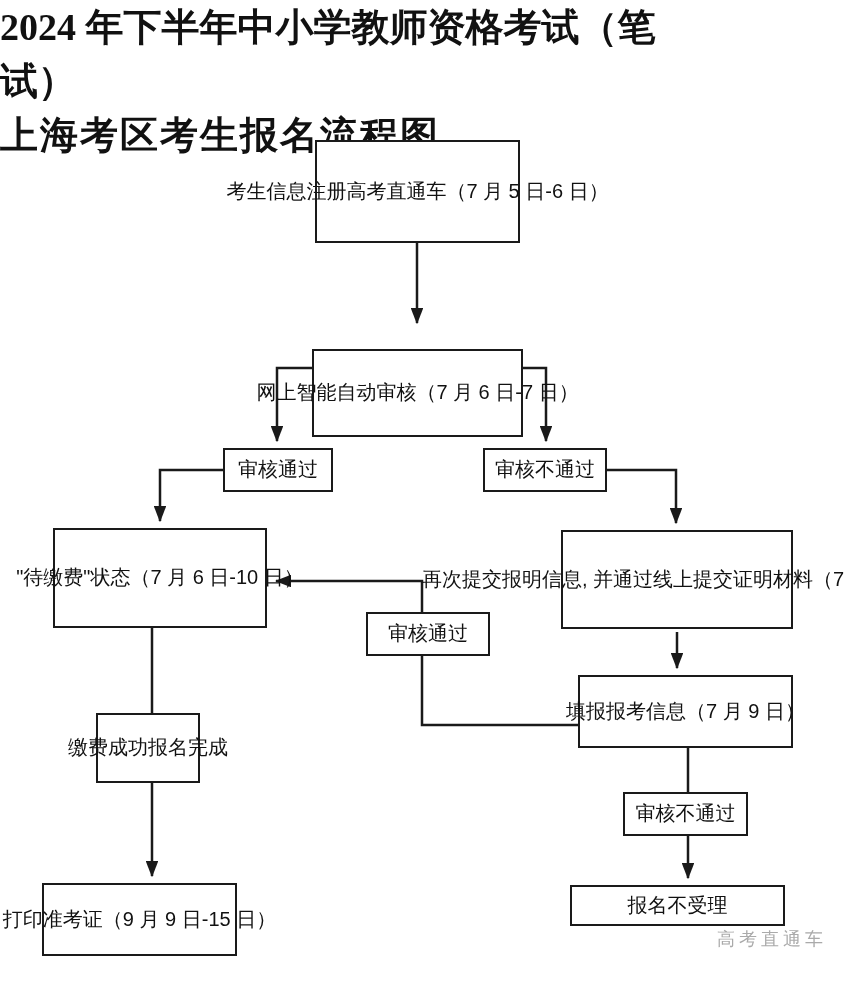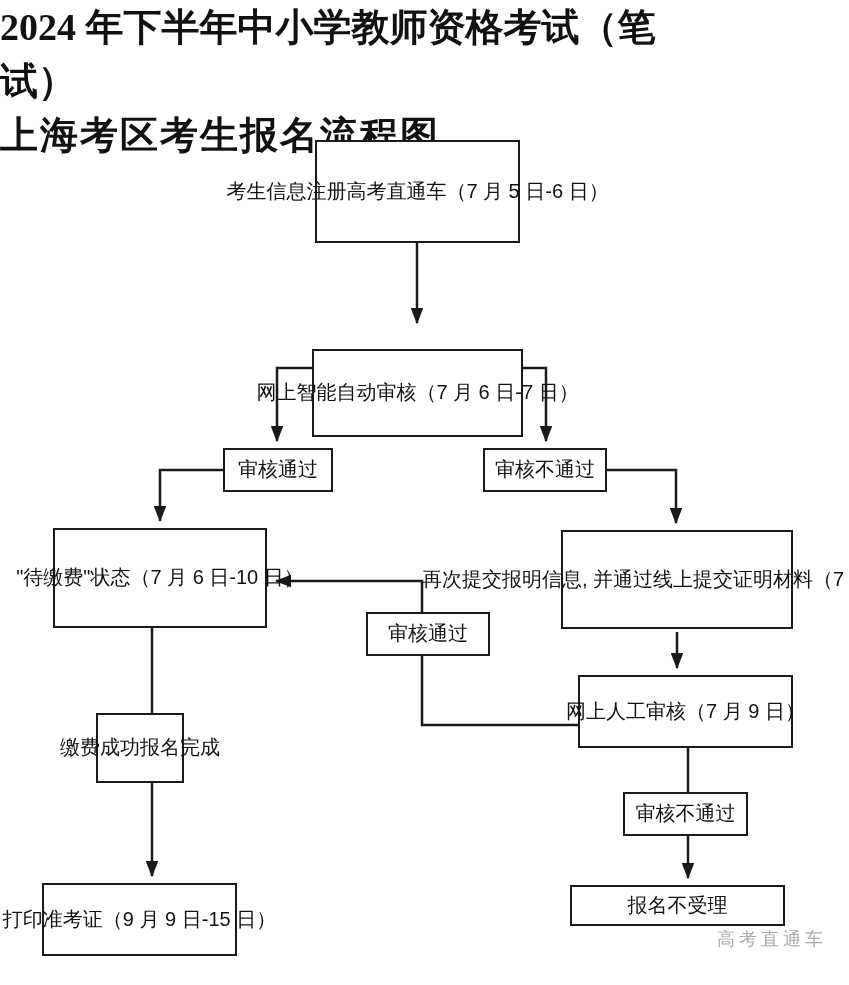--- a/index.html
+++ b/index.html
@@ -53,21 +53,21 @@
   }
   
   #n-register      {left:315px;top:140px;width:205px;height:103px;}
   #n-auto-review   {left:312px;top:331px;width:211px;height:88px;margin-top:18px;}
   #n-pass-top      {left:223px;top:448px;width:110px;height:44px;}
   #n-fail-top      {left:483px;top:448px;width:124px;height:44px;}
   #n-payment       {left:53px; top:528px;width:214px;height:100px;}
   #n-resubmit      {left:561px;top:530px;width:232px;height:99px;}
   #n-pass-mid      {left:366px;top:612px;width:124px;height:44px;}
   #n-manual-review {left:578px;top:675px;width:215px;height:73px;}
-  #n-payment-done  {left:96px; top:713px;width:88px;height:70px;}
+  #n-payment-done  {left:96px; top:713px;width:104px;height:70px;}
   #n-fail-bottom   {left:623px;top:792px;width:125px;height:44px;}
   #n-print-ticket  {left:42px; top:883px;width:195px;height:73px;}
   #n-rejected      {left:570px;top:885px;width:215px;height:41px;}
 </style>
 </head>
 <body>
 
 <div class="page">
 
   <div class="title">
@@ -122,21 +122,21 @@
     <div>再次提交报明信息, 并通</div>
     <div>过线上提交证明材料</div>
     <div>（7 月 8 日）</div>
   </div>
 
   <div class="node" id="n-pass-mid">
     <div>审核通过</div>
   </div>
 
   <div class="node" id="n-manual-review">
-    <div>网上人工审核</div>
+    <div>填报报考信息</div>
     <div>（7 月 9 日）</div>
   </div>
 
   <div class="node" id="n-payment-done">
     <div>缴费成功</div>
     <div>报名完成</div>
   </div>
 
   <div class="node" id="n-fail-bottom">
     <div>审核不通过</div>

